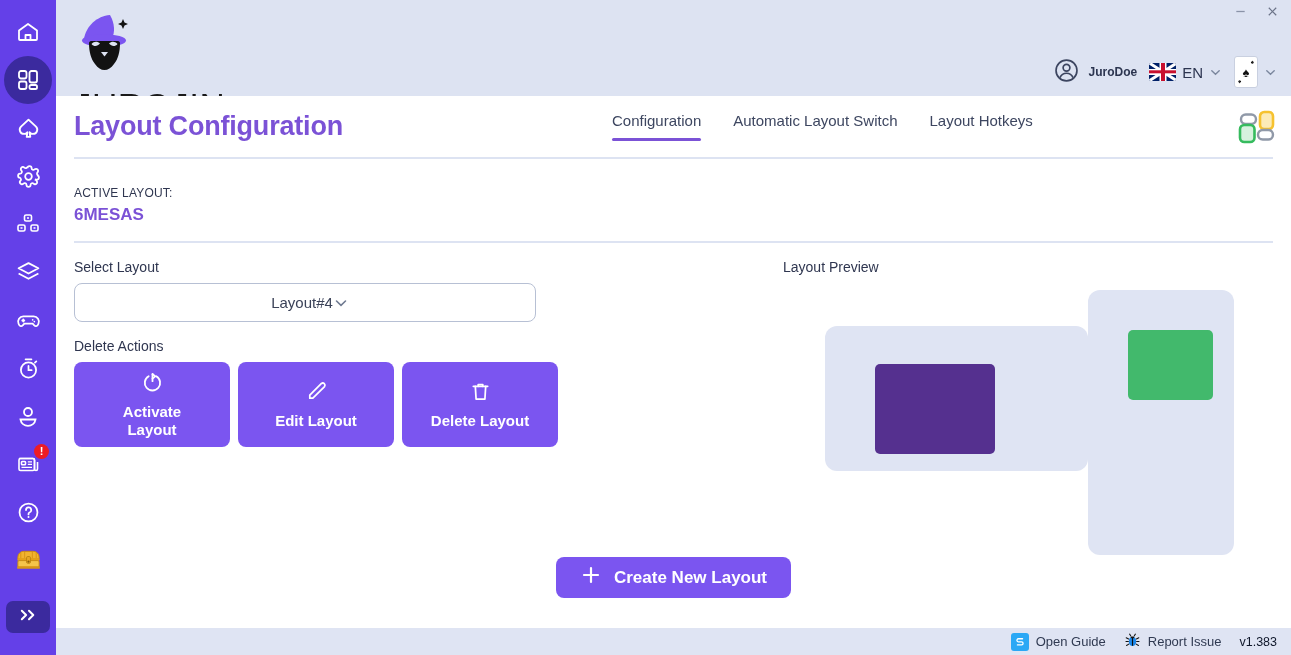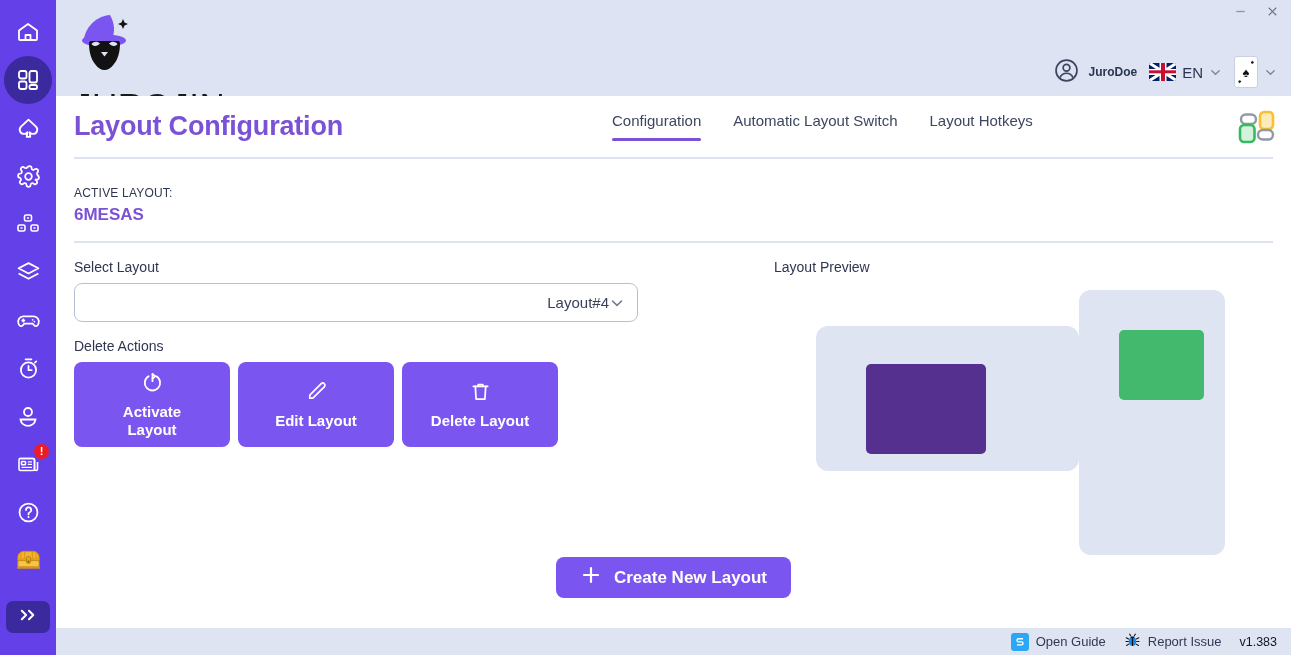--- a/index.html
+++ b/index.html
@@ -230,35 +230,35 @@
     font-size: 17px;
     font-weight: bold;
     color: #7B52D6;
   }
   .rule2 {
     height: 2px; background: #DDE3F2;
     margin-top: 16px;
   }
   .cols { display: flex; }
   .col-left { width: 700px; flex: 0 0 700px; }
-  .col-right { flex: 1 1 auto; position: relative; }
+  .col-right { flex: 1 1 auto; position: relative; margin-left: 9px; }
 
   .field-label {
     font-size: 14px; color: #2f3650;
     margin-top: 16px;
   }
   .select-box {
     margin-top: 8px;
-    width: 564px; height: 39px;
+    width: 462px; height: 39px;
     border: 1px solid #b7c0d4;
     border-radius: 8px;
     background: #fff;
     display: flex; align-items: center;
     padding: 0 12px 0 22px;
-    justify-content: flex-end;
+    justify-content: center;
   }
   .select-value { font-size: 15px; color: #3b4258; }
   .actions-label { font-size: 14px; color: #2f3650; margin-top: 16px; }
   .btn-row { display: flex; gap: 8px; margin-top: 8px; }
   .act-btn {
     background: #7B55F0;
     border-radius: 8px;
     color: #fff;
     width: 156px; height: 85px;
     display: flex; flex-direction: column;

